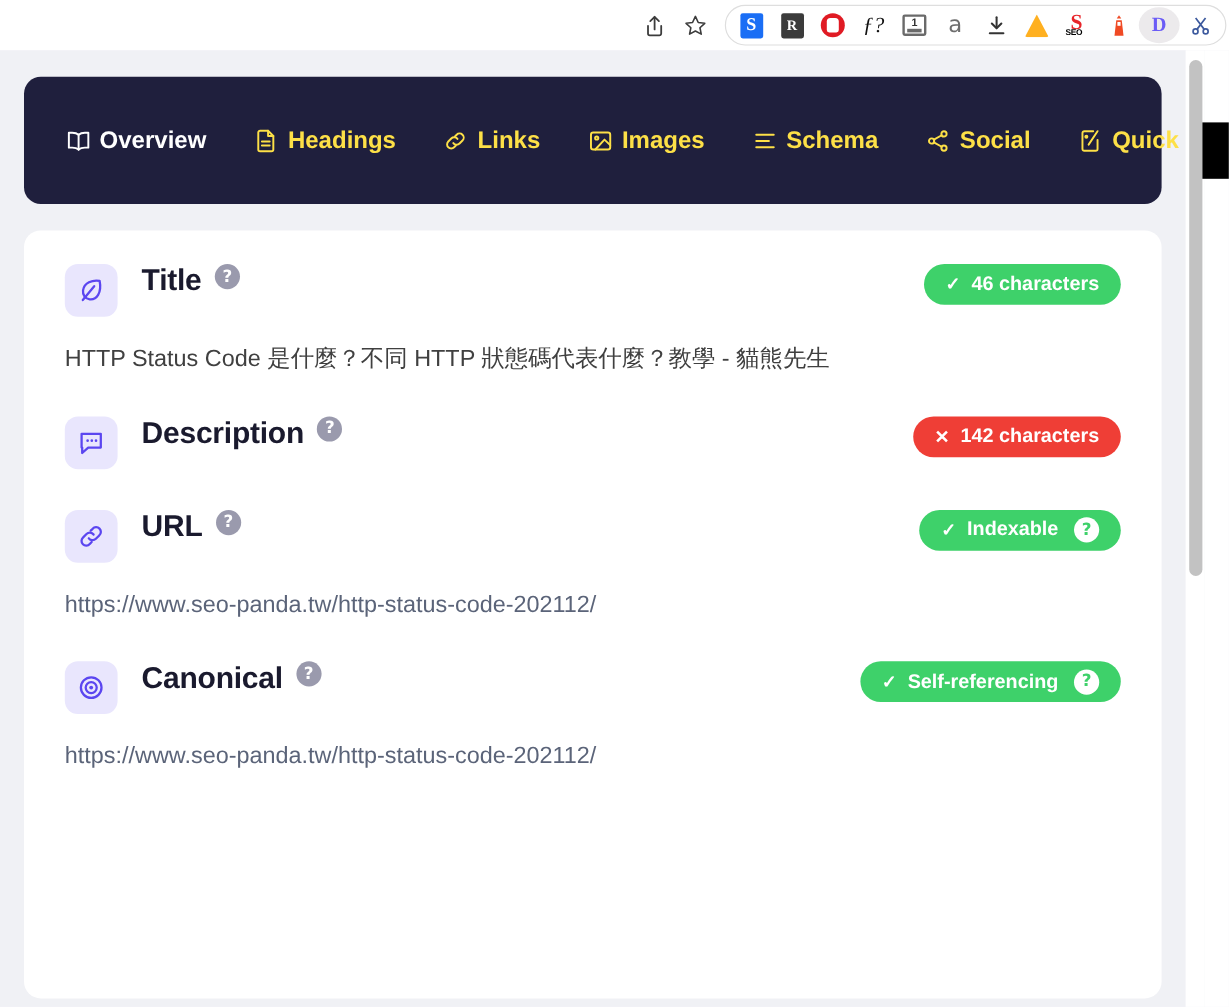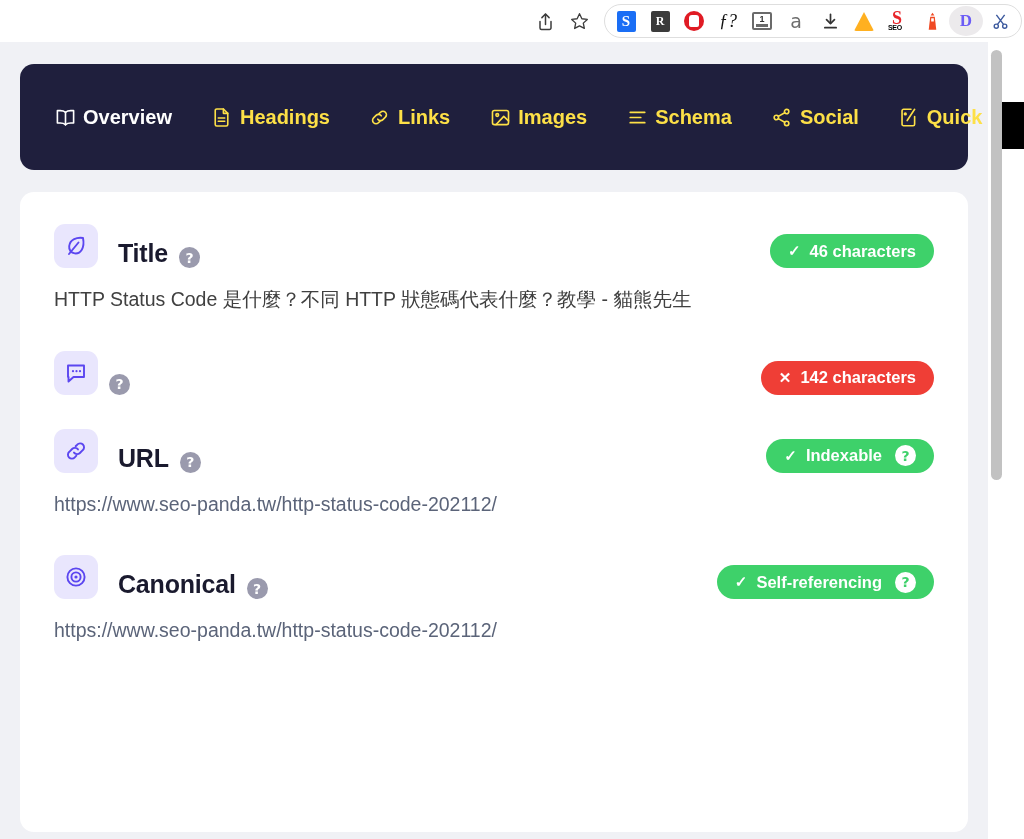--- a/index.html
+++ b/index.html
@@ -131,21 +131,21 @@
     margin: 22px 20px 0 20px;
     background: #ffffff;
     border-radius: 14px;
     padding: 28px 34px 30px 34px;
     min-height: 640px;
   }
 
   .section { position: relative; }
   .sec-head {
     display: flex;
-    align-items: flex-end;
+    align-items: flex-start;
     min-height: 48px;
   }
   .sec-ic {
     width: 44px; height: 44px;
     border-radius: 11px;
     background: #e9e6fd;
     display: flex; align-items: center; justify-content: center;
     flex: 0 0 auto;
   }
   .sec-title {
@@ -424,20 +424,21 @@
       <div class="section">
         <div class="sec-head">
           <span class="sec-ic">
             <svg width="24" height="24" viewBox="0 0 24 24" fill="none" stroke="#5b46f0" stroke-width="1.9" stroke-linecap="round" stroke-linejoin="round">
               <path d="M4 4.5h16v11.5H9.5L4.5 20.5v-4.5H4z"></path>
               <circle cx="9" cy="10.2" r="1.1" fill="#5b46f0" stroke="none"></circle>
               <circle cx="12.5" cy="10.2" r="1.1" fill="#5b46f0" stroke="none"></circle>
               <circle cx="16" cy="10.2" r="1.1" fill="#5b46f0" stroke="none"></circle>
             </svg>
           </span>
+          <span class="sec-title">Description</span>
           <span class="help-dot">?</span>
           <span class="badge red">
             <span class="tick">✕</span>
             <span>142 characters</span>
           </span>
         </div>
       </div>
 
       <div class="sec-gap"></div>
 

